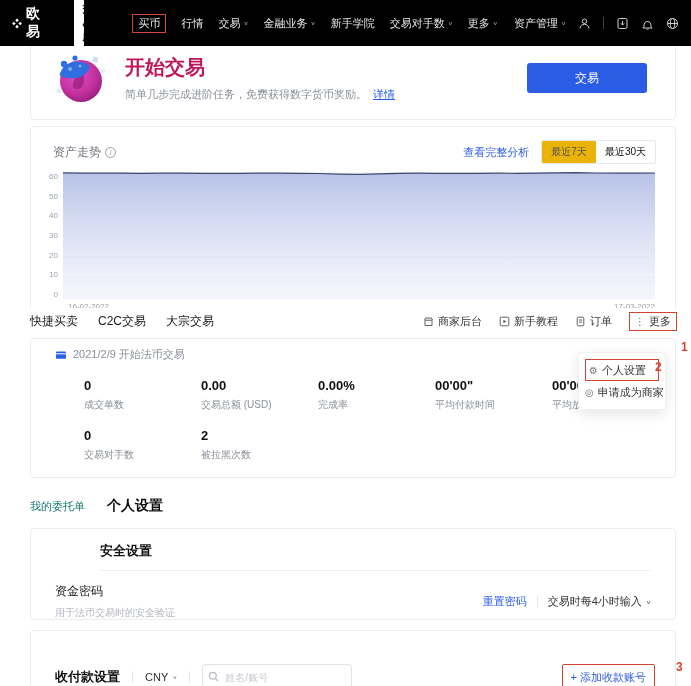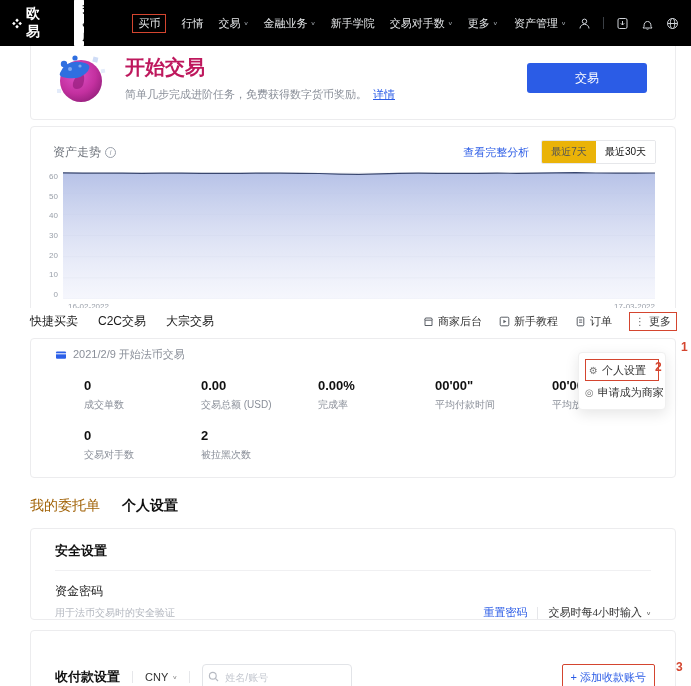--- a/index.html
+++ b/index.html
@@ -58,26 +58,26 @@
 .sl{font-size:10px;color:#8a8f99;margin-top:5px;}
 
 .dropdown{position:absolute;top:352px;left:578px;width:88px;background:#fff;border:1px solid #f0f0f0;border-radius:4px;box-shadow:0 4px 14px rgba(0,0,0,.10);padding:6px;z-index:12;font-size:11px;color:#333;}
 .dd-item{display:flex;align-items:center;gap:4px;height:22px;cursor:pointer;white-space:nowrap;}
 .dd-item .dicon{font-size:10px;color:#777;}
 .annbox{border:1px solid #d4452f;}
 .dd-item.annbox{padding:0 3px;}
 .annnum{position:absolute;color:#d4452f;font-size:12px;font-weight:bold;z-index:15;}
 
 .section-tabs{position:absolute;top:497px;left:30px;display:flex;align-items:baseline;gap:22px;}
-.stab{font-size:14px;color:#a16207;cursor:pointer;}
+.stab{font-size:11px;color:#0f766e;cursor:pointer;}
 .stab.active{font-size:14px;font-weight:bold;color:#111;}
 
 .security-card{top:528px;height:92px;padding:0 24px;}
-.sec-title{font-size:13px;font-weight:bold;color:#111;padding:13px 0 10px;border-bottom:1px solid #f0f0f2;}
-.sec-row{display:flex;align-items:flex-end;padding-top:12px;font-family:Liberation Serif, serif;}
+.sec-title{font-size:13px;font-weight:bold;color:#111;padding:13px 0 10px;border-bottom:1px solid #f0f0f2;margin-left:45px;}
+.sec-row{display:flex;align-items:center;padding-top:12px;}
 .fp-label{font-size:12px;color:#222;}
 .fp-desc{font-size:10px;color:#b3b7bf;margin-top:6px;}
 .sec-right{margin-left:auto;display:flex;align-items:center;gap:10px;font-size:11px;}
 .reset-link{color:#2b5ce6;cursor:pointer;}
 .vdiv{width:1px;height:12px;background:#e6e7ea;}
 .freq{color:#333;display:flex;align-items:center;gap:3px;cursor:pointer;}
 .freq .caret{color:#666;}
 
 .payment-card{top:630px;height:80px;padding:14px 20px 0 24px;display:flex;align-items:center;}
 .pay-title{font-size:13px;font-weight:bold;color:#111;}

